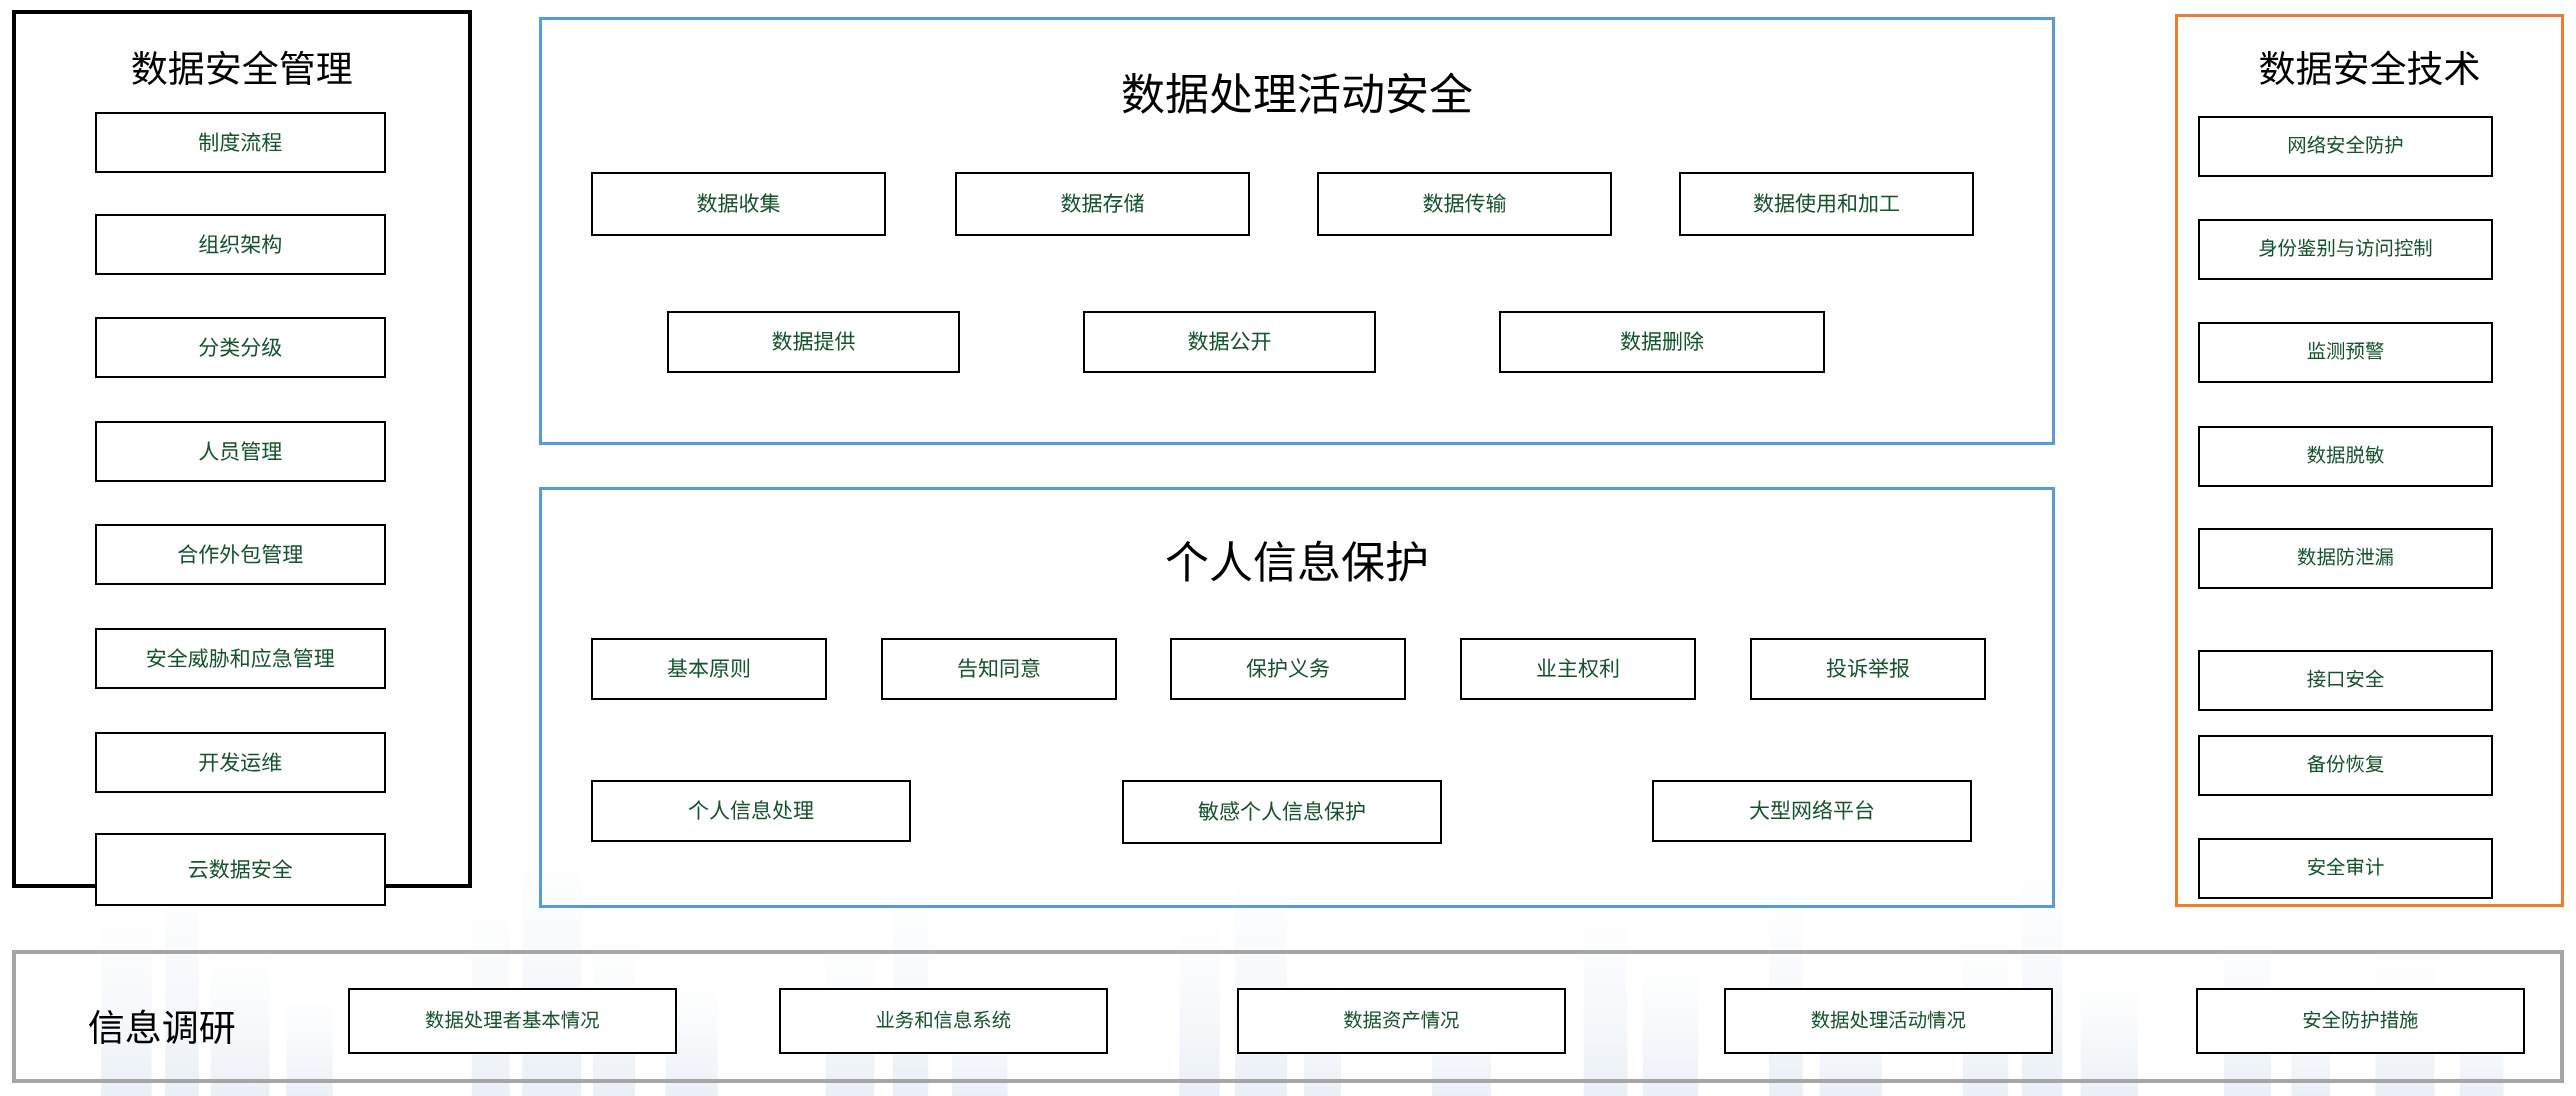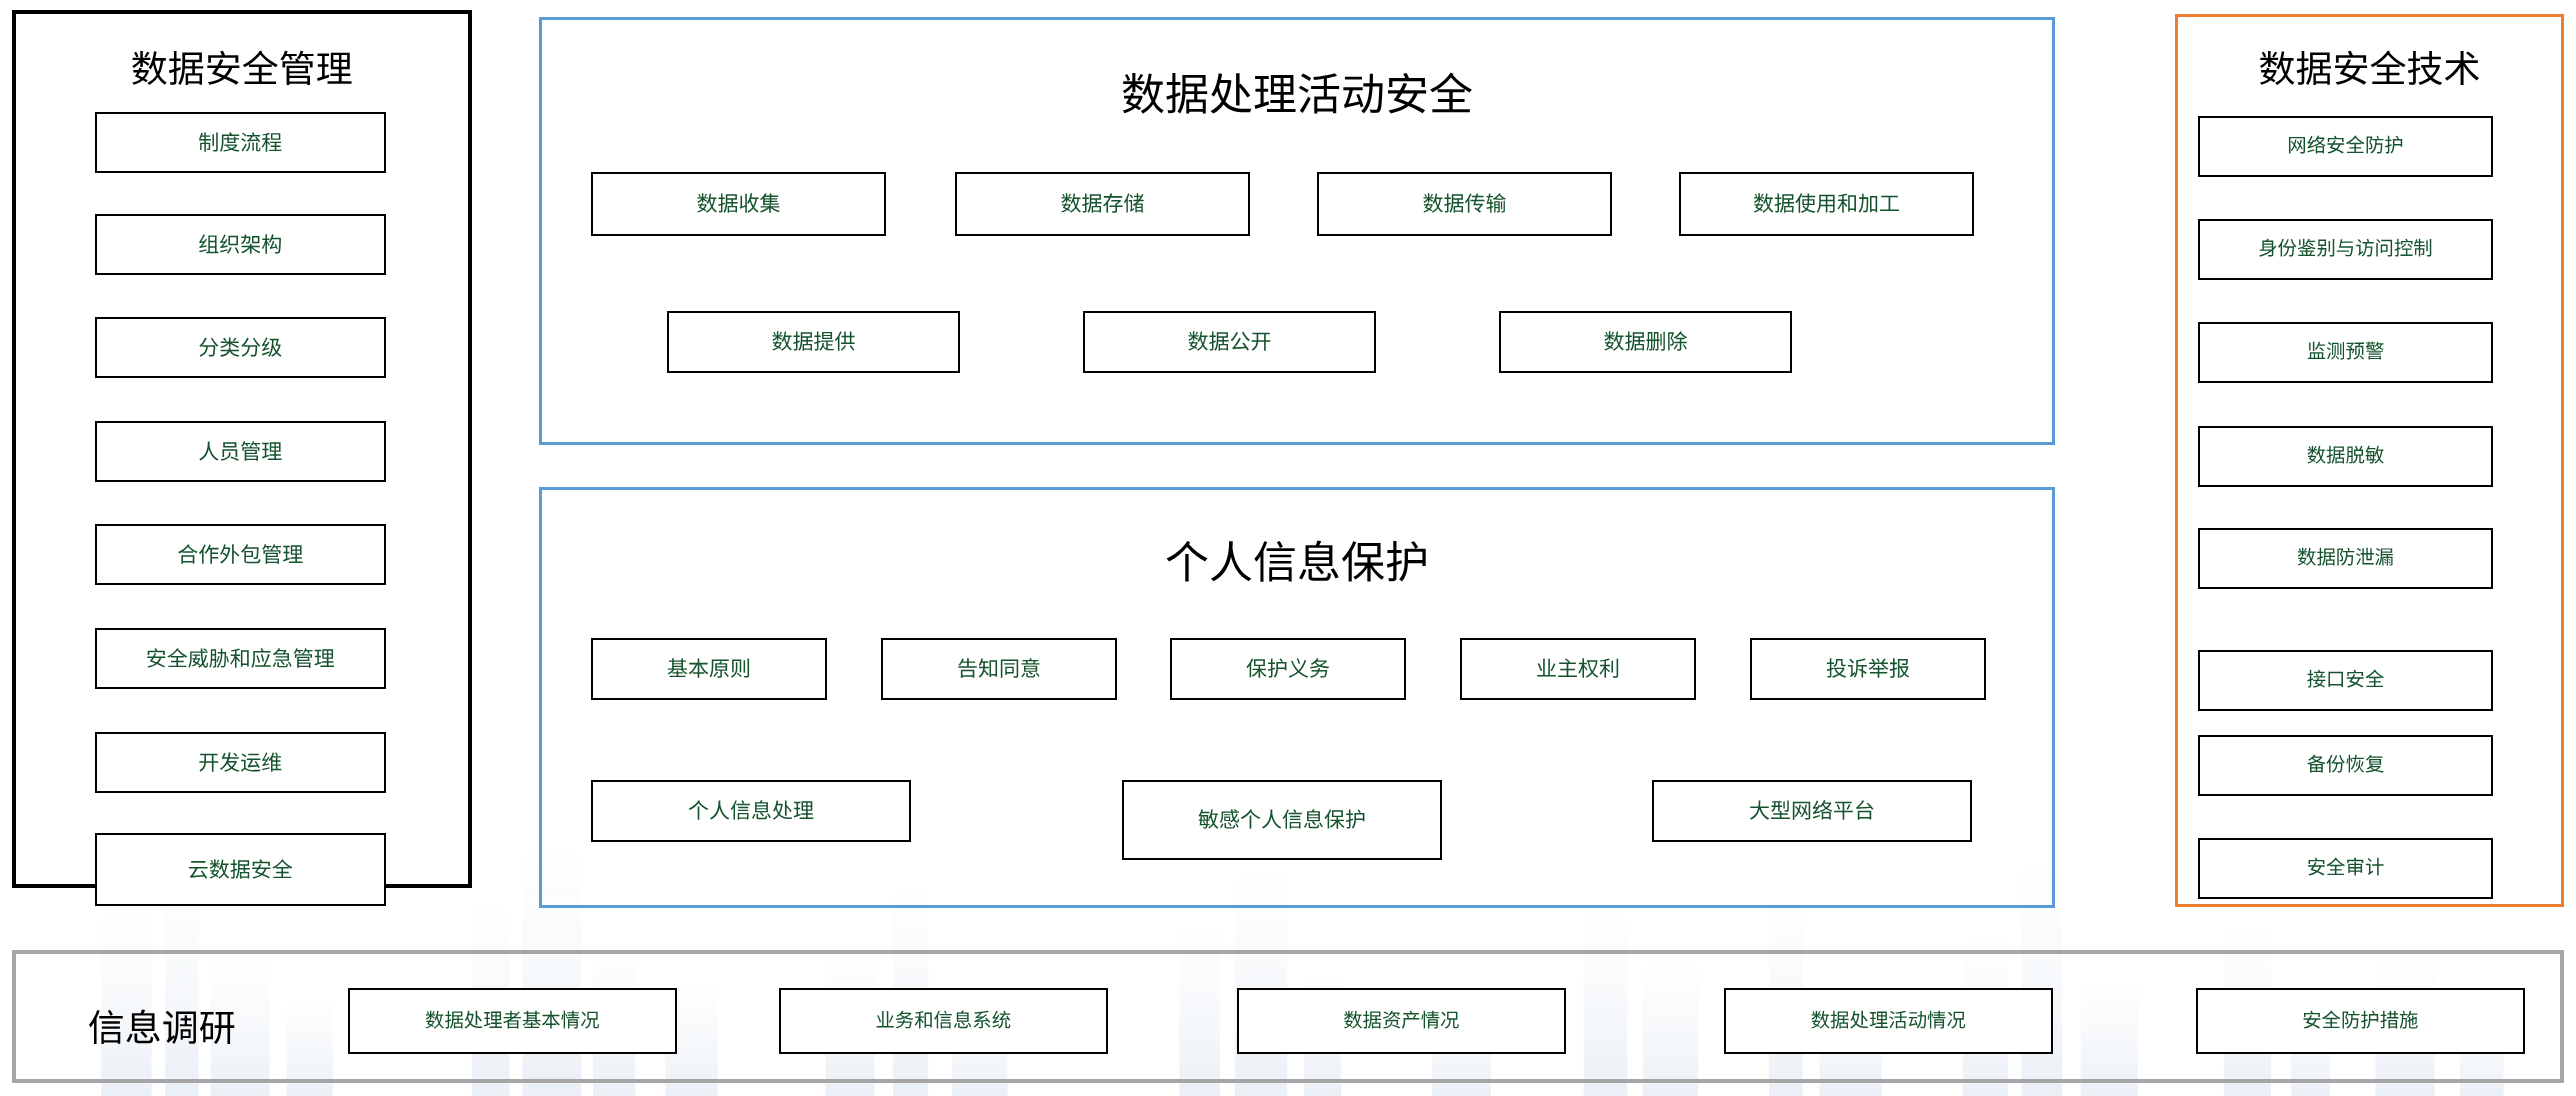--- a/index.html
+++ b/index.html
@@ -167,21 +167,21 @@
     <div class="node" style="left:1137px;top:152px; width:295px; height:64px;">
         <span>数据使用和加工</span>
       </div>
 
     <div class="node" style="left:125px; top:291px; width:293px; height:62px;">
         <span>数据提供</span>
       </div>
     <div class="node" style="left:541px; top:291px; width:293px; height:62px;">
         <span>数据公开</span>
       </div>
-    <div class="node" style="left:957px;top:291px; width:293px; height:62px;">
+    <div class="node" style="left:957px;top:291px; width:326px; height:62px;">
         <span>数据删除</span>
       </div>
   </div>
 
   <div class="panel panel-blue" style="left:539px; top:487px; width:1516px; height:421px;">
 
     <div class="panel-title title-xl" style="top:37px;">个人信息保护</div>
 
     <div class="node" style="left:49px;  top:148px; width:236px; height:62px;">
         <span>基本原则</span>
@@ -195,21 +195,21 @@
     <div class="node" style="left:918px;top:148px; width:236px; height:62px;">
         <span>业主权利</span>
       </div>
     <div class="node" style="left:1208px;top:148px; width:236px; height:62px;">
         <span>投诉举报</span>
       </div>
 
     <div class="node" style="left:49px;  top:290px; width:320px; height:62px;">
         <span>个人信息处理</span>
       </div>
-    <div class="node" style="left:580px; top:290px; width:320px; height:80px;">
+    <div class="node" style="left:580px; top:290px; width:320px; height:64px;">
         <span>敏感个人信息保护</span>
       </div>
     <div class="node" style="left:1110px;top:290px; width:320px; height:62px;">
         <span>大型网络平台</span>
       </div>
   </div>
 
   <div class="panel panel-orange" style="left:2175px; top:13.5px; width:389px; height:893px;">
 
     <div class="panel-title title-lg" style="top:22px;">数据安全技术</div>

